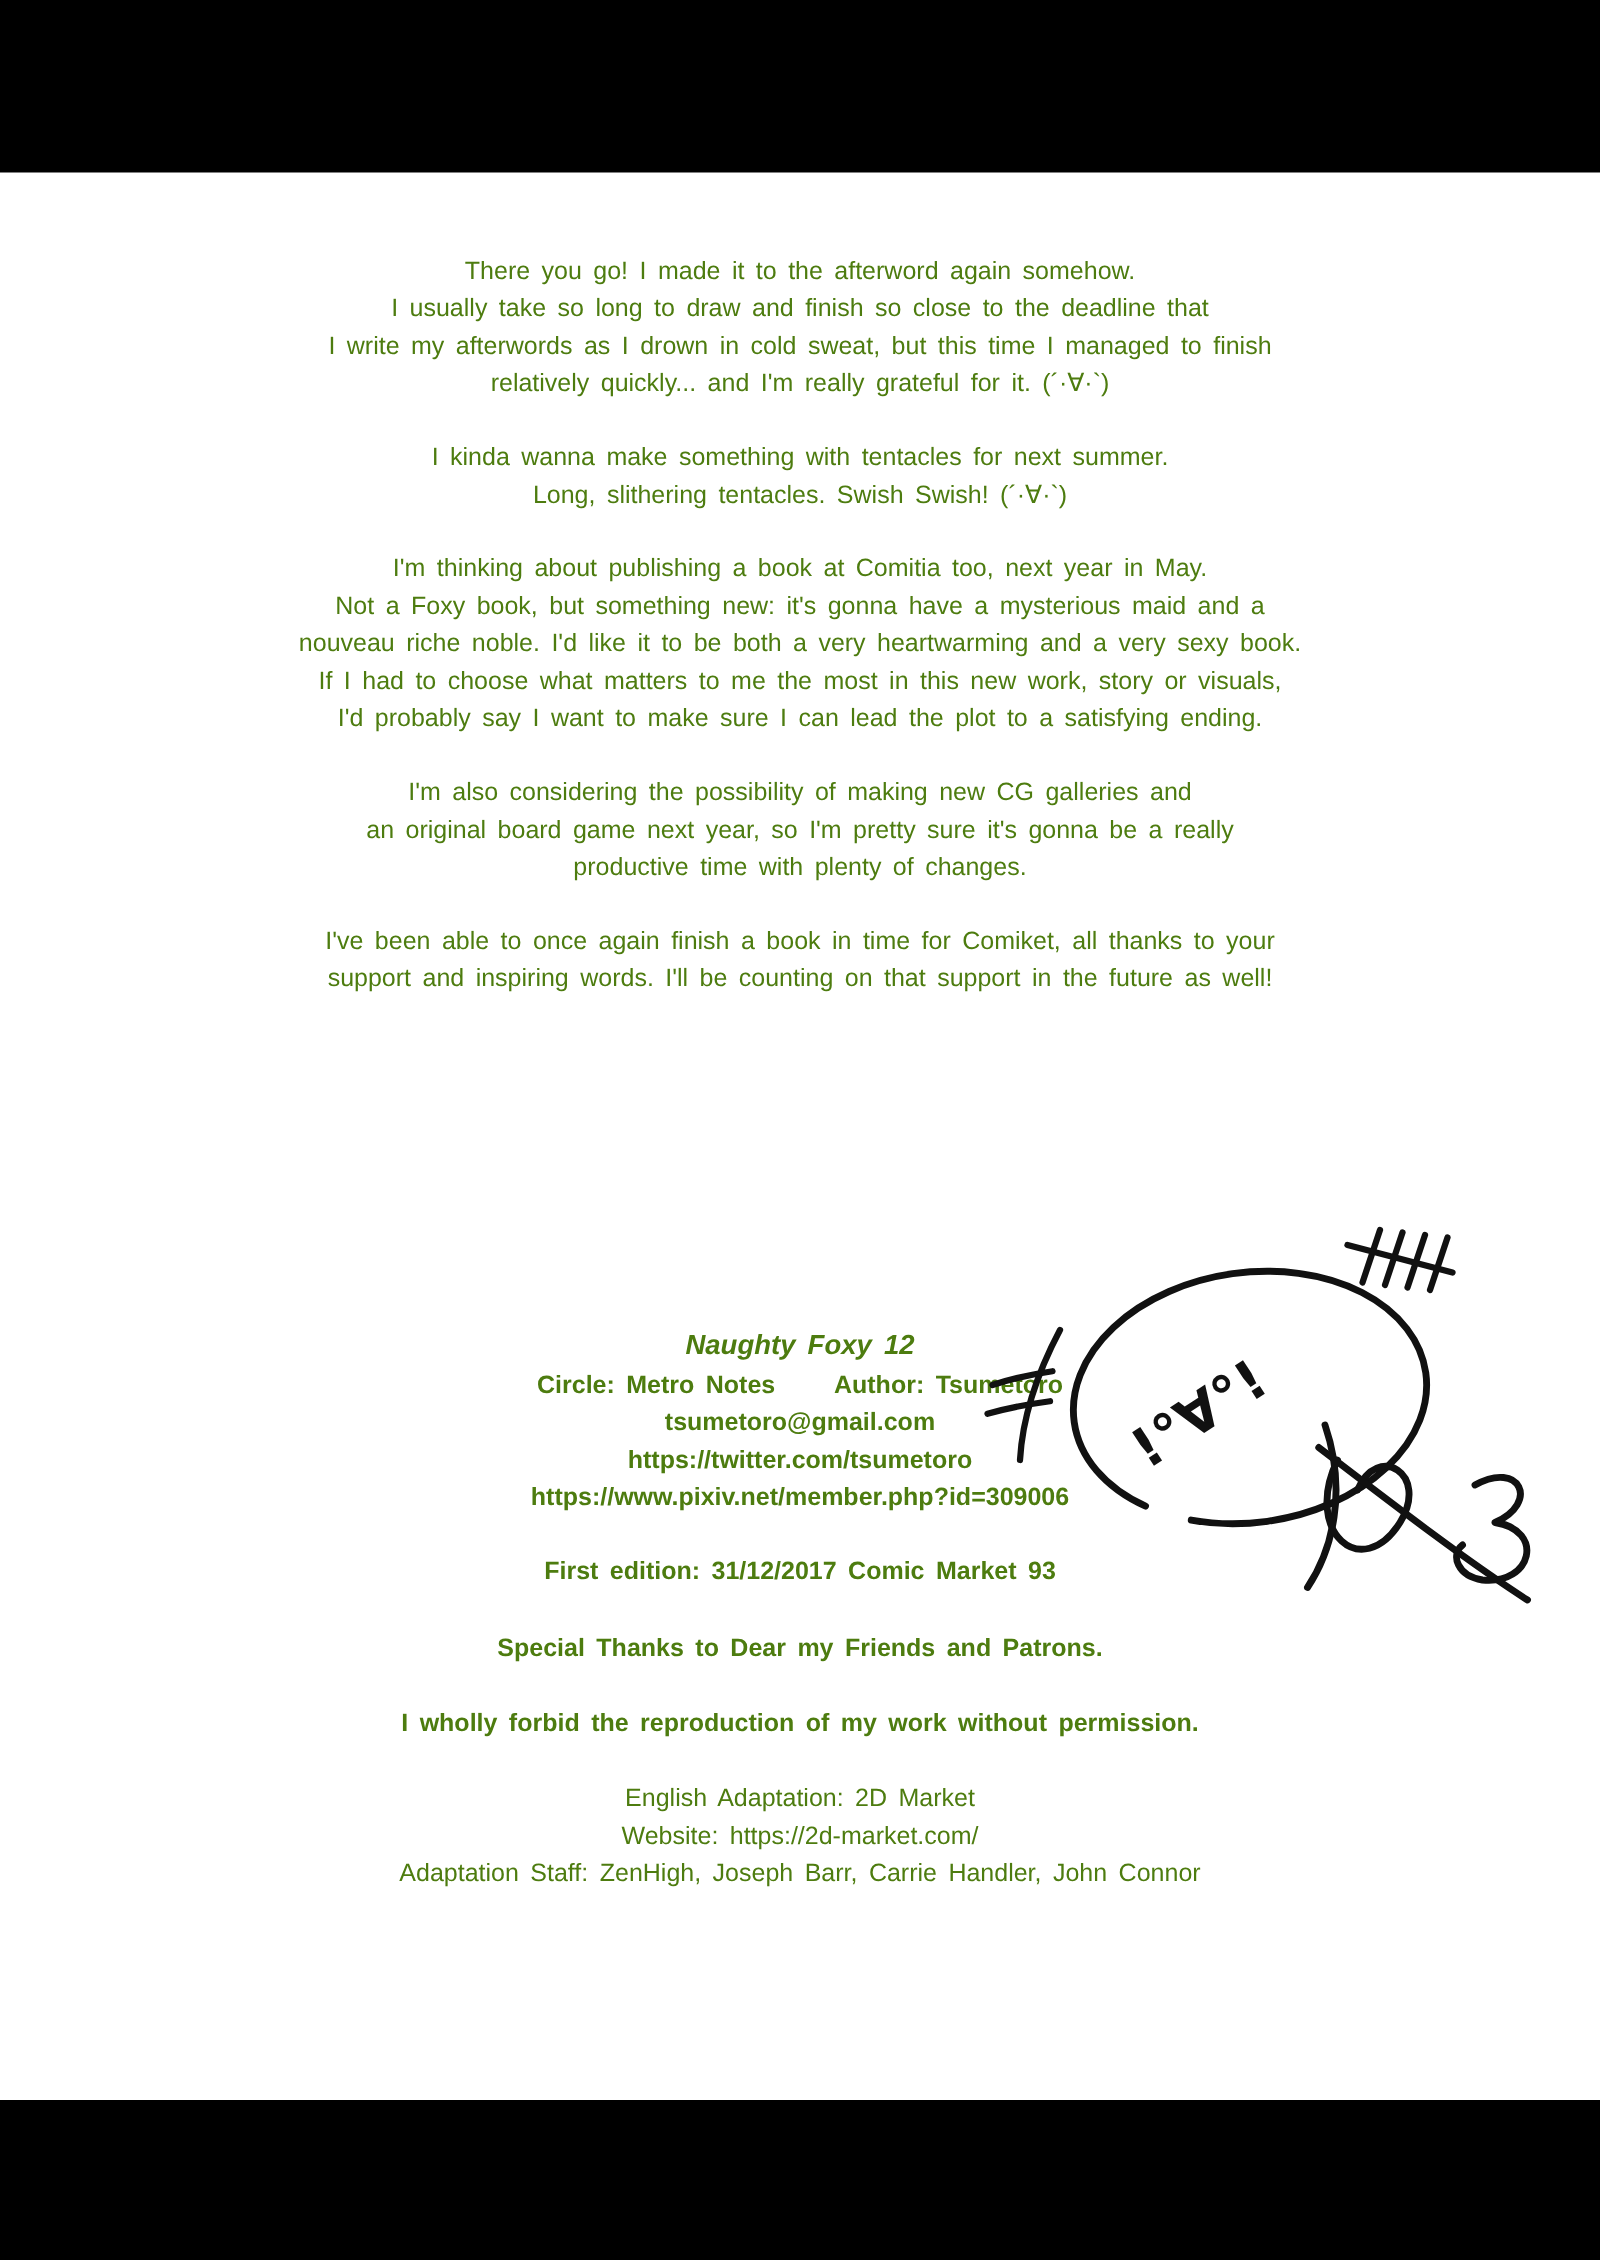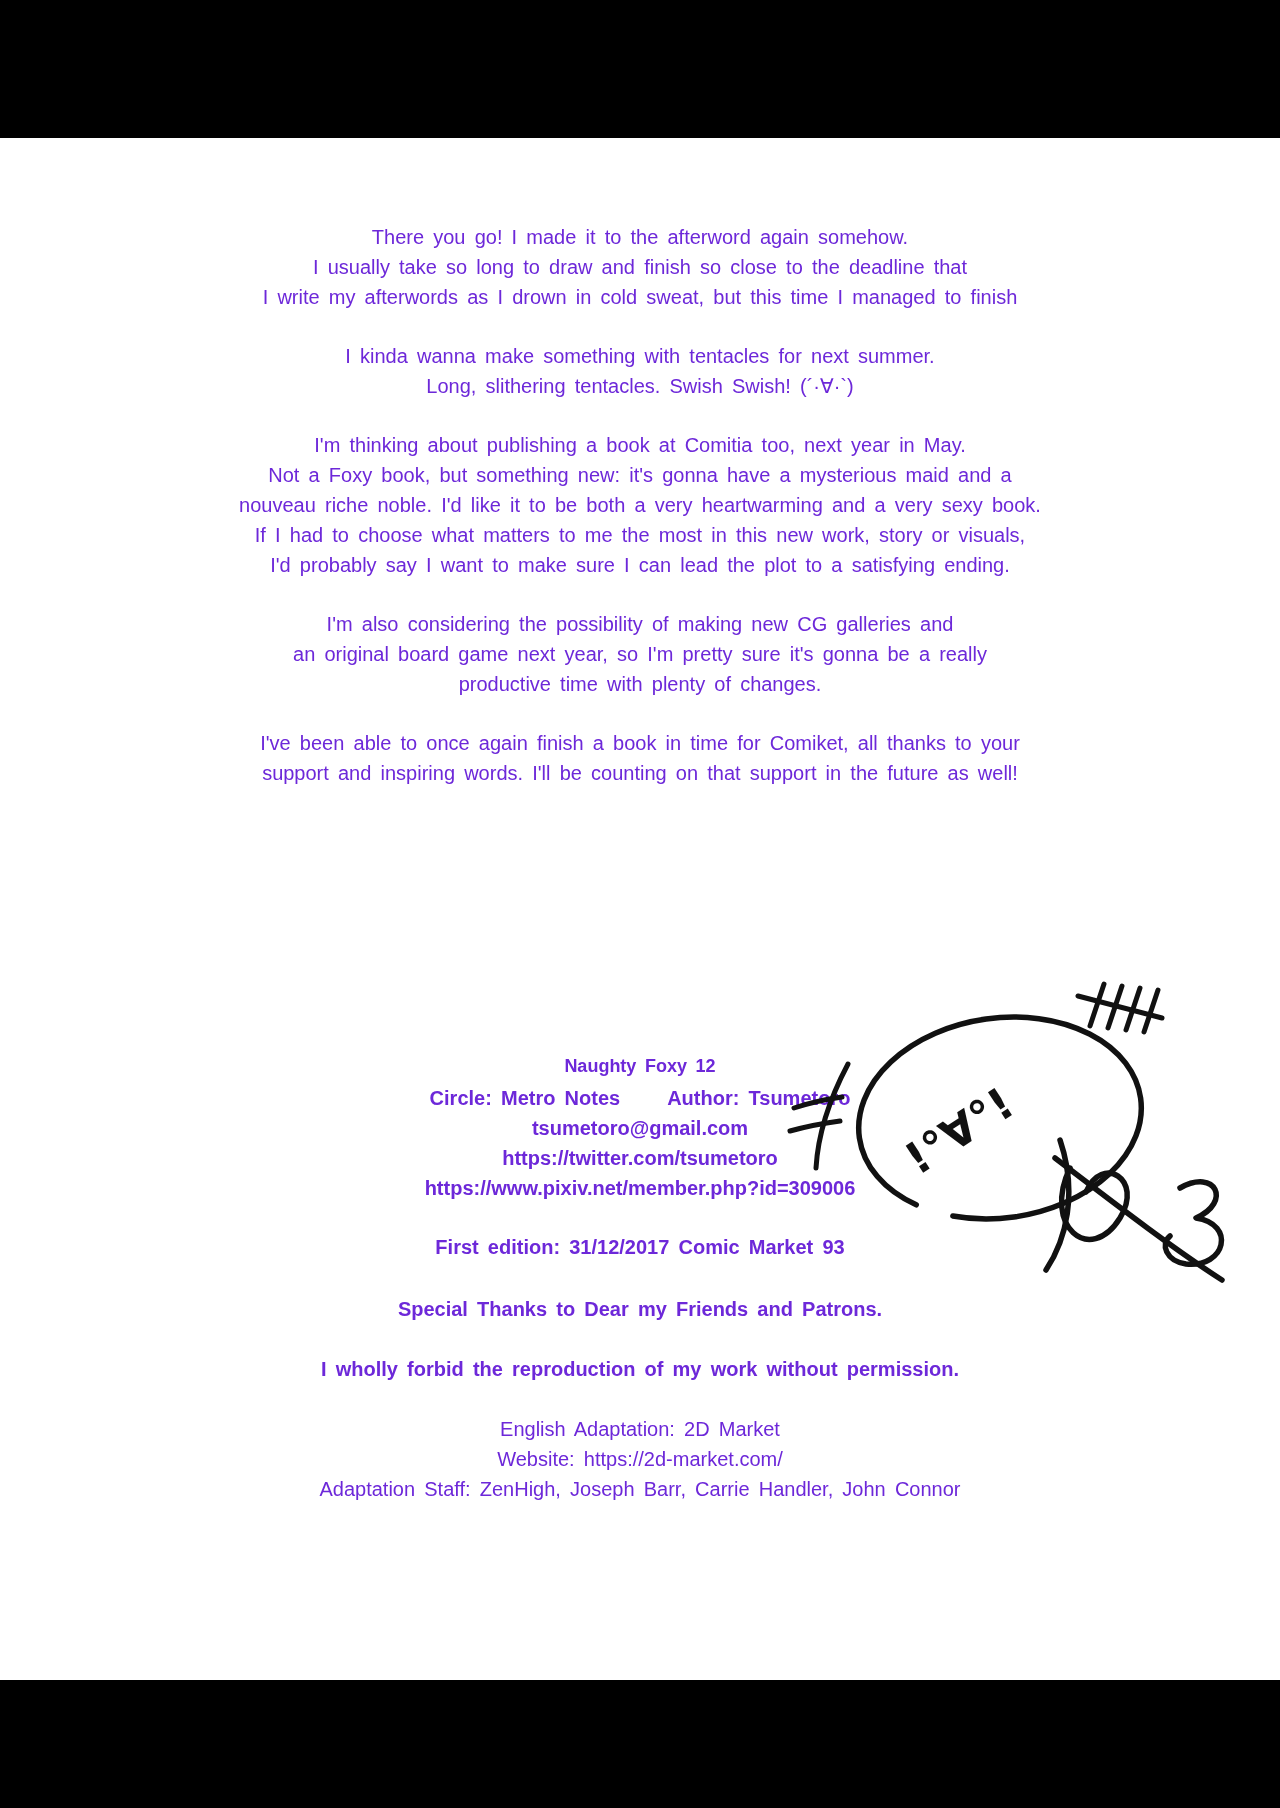--- a/index.html
+++ b/index.html
@@ -8,28 +8,28 @@
     font-family:"Liberation Sans","DejaVu Sans",sans-serif;
   }
   .bar{position:absolute;left:0;width:1280px;background:#000;}
   .bar.top{top:0;height:138px;}
   .bar.bottom{top:1680px;height:128px;}
   .paper{
     position:absolute;left:0;top:138px;width:1280px;height:1542px;
     background:#ffffff;color:#1c1c1c;
   }
   .content{
-    padding-top:84px;text-align:center;
-    font-size:20px;line-height:30px;word-spacing:0.18em;color:#6d28d9;
+    padding-top:64px;text-align:center;
+    font-size:20px;line-height:30px;word-spacing:0.18em;color:#4d7c0f;
   }
   .content p{margin:0 0 29px 0;}
   .ln{display:block;}
   .closing{margin:0;}
   .credits-title{
-    margin-top:261px;font-size:18px;line-height:34px;font-weight:bold;
+    margin-top:261px;font-size:22px;line-height:34px;font-weight:bold;font-style:italic;
   }
   .credit-row{
     display:flex;justify-content:center;gap:47px;
     font-weight:bold;line-height:30px;
   }
   .bold-ln{font-weight:bold;line-height:30px;}
   .mt29{margin-top:29px;}
   .mt28{margin-top:32px;}
   .mt30{margin-top:30px;text-align:center;}
   .adapt{line-height:30px;}
@@ -49,20 +49,21 @@
 <div class="stage">
   <div class="bar top"></div>
 
   <div class="paper">
     <div class="content">
 
       <p>
         <span class="ln">There you go! I made it to the afterword again somehow.</span>
         <span class="ln">I usually take so long to draw and finish so close to the deadline that</span>
         <span class="ln">I write my afterwords as I drown in cold sweat, but this time I managed to finish</span>
+        <span class="ln">relatively quickly... and I'm really grateful for it. (´·∀·`)</span>
       </p>
 
       <p>
         <span class="ln">I kinda wanna make something with tentacles for next summer.</span>
         <span class="ln">Long, slithering tentacles. Swish Swish! (´·∀·`)</span>
       </p>
 
       <p>
         <span class="ln">I'm thinking about publishing a book at Comitia too, next year in May.</span>
         <span class="ln">Not a Foxy book, but something new: it's gonna have a mysterious maid and a</span>

